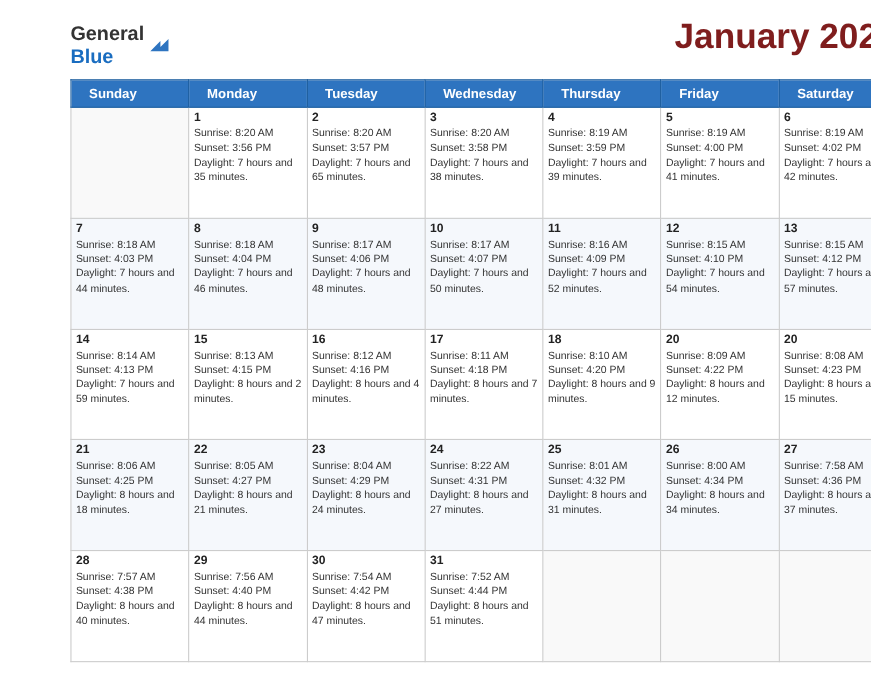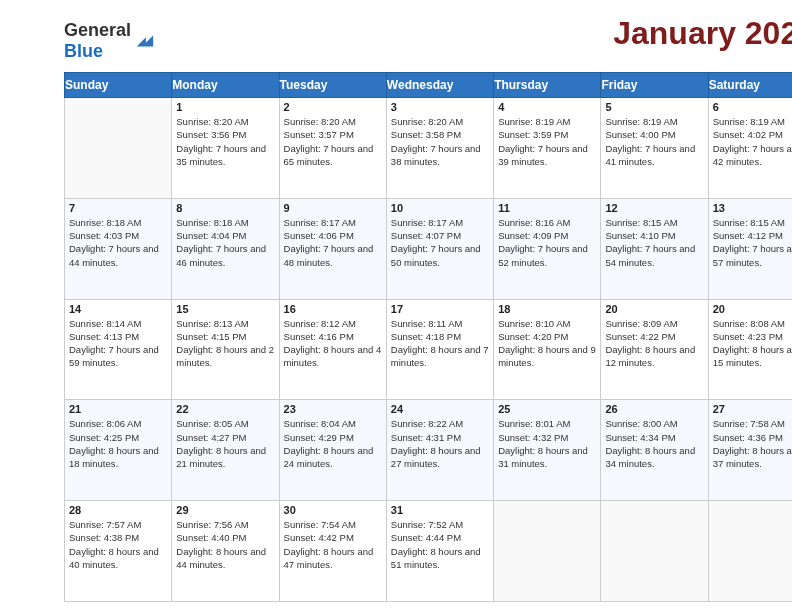--- a/index.html
+++ b/index.html
@@ -58,21 +58,21 @@
       border: 1px solid #ccc;
       border-collapse: collapse;
       width: 100%;
       table-layout: fixed;
     }
     .calendar th {
       background: #2e74c0;
       color: #fff;
       font-size: 12px;
       font-weight: bold;
-      padding: 5px 0;
+      padding: 5px 16px;
       text-align: left;
       border: 1px solid #2060a0;
     }
     .calendar td {
       border: 1px solid #ccc;
       vertical-align: top;
       padding: 3px 4px;
       font-size: 9.5px;
       color: #333;
       height: 80px;

